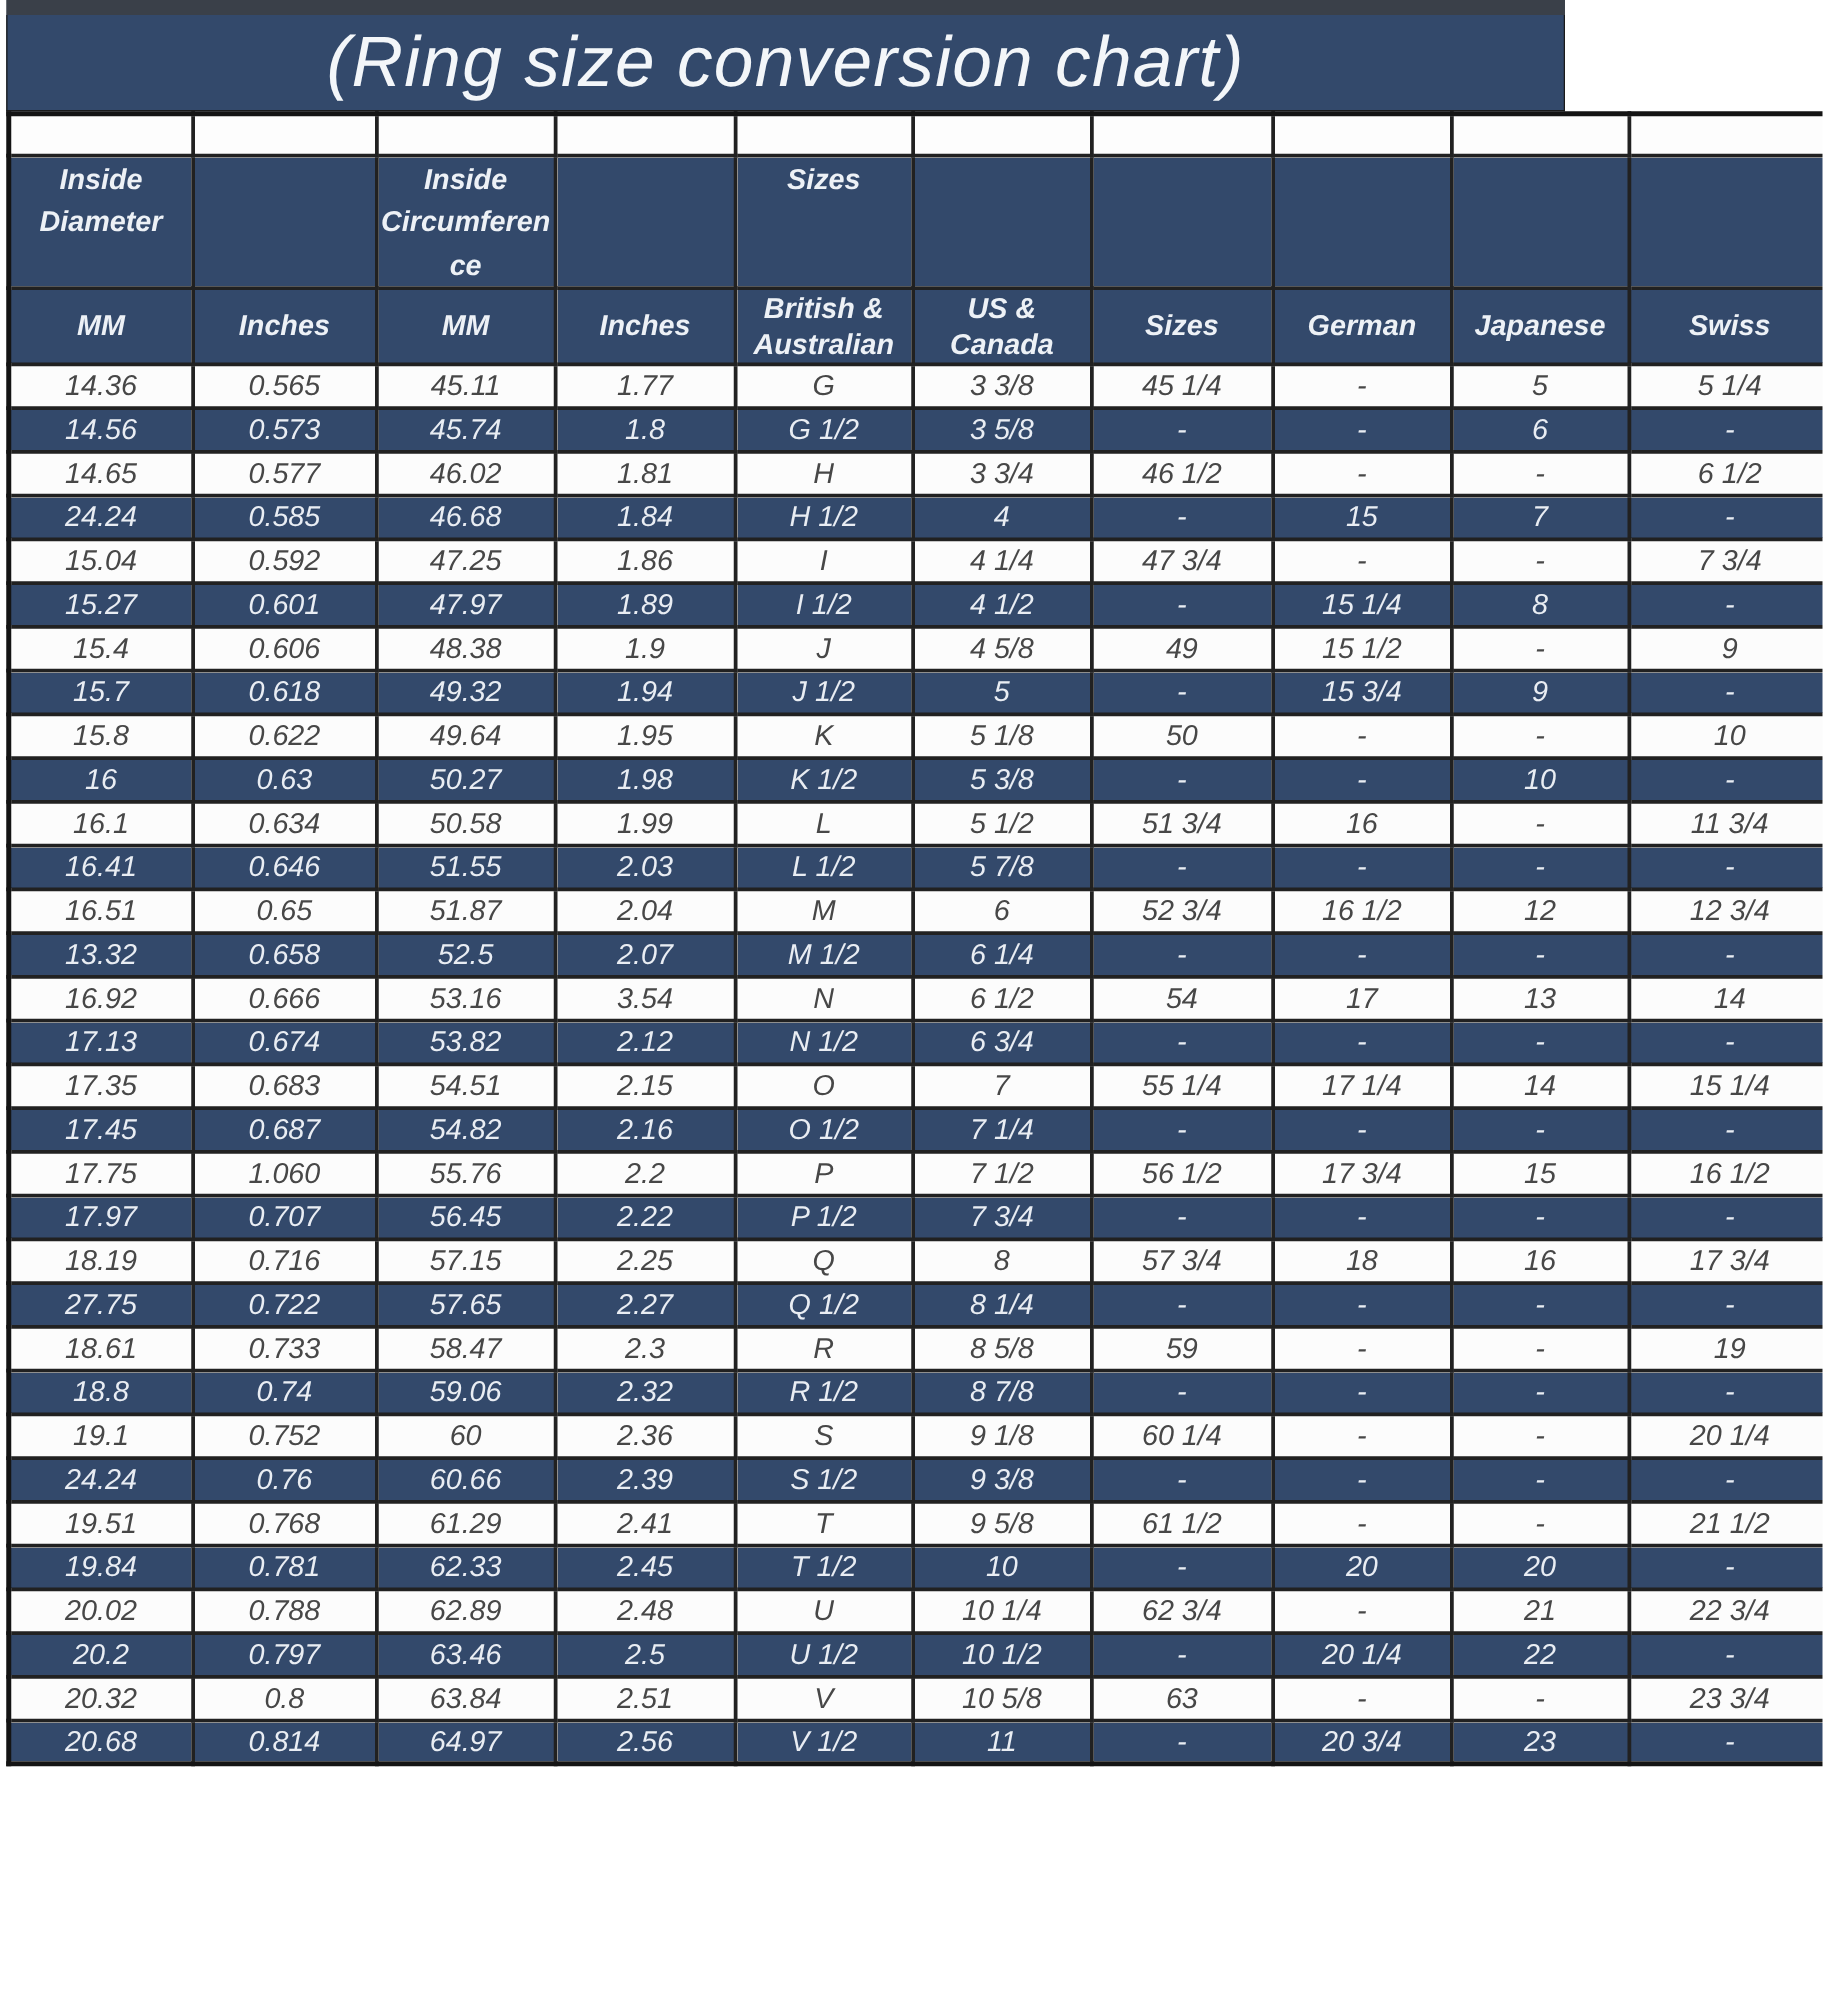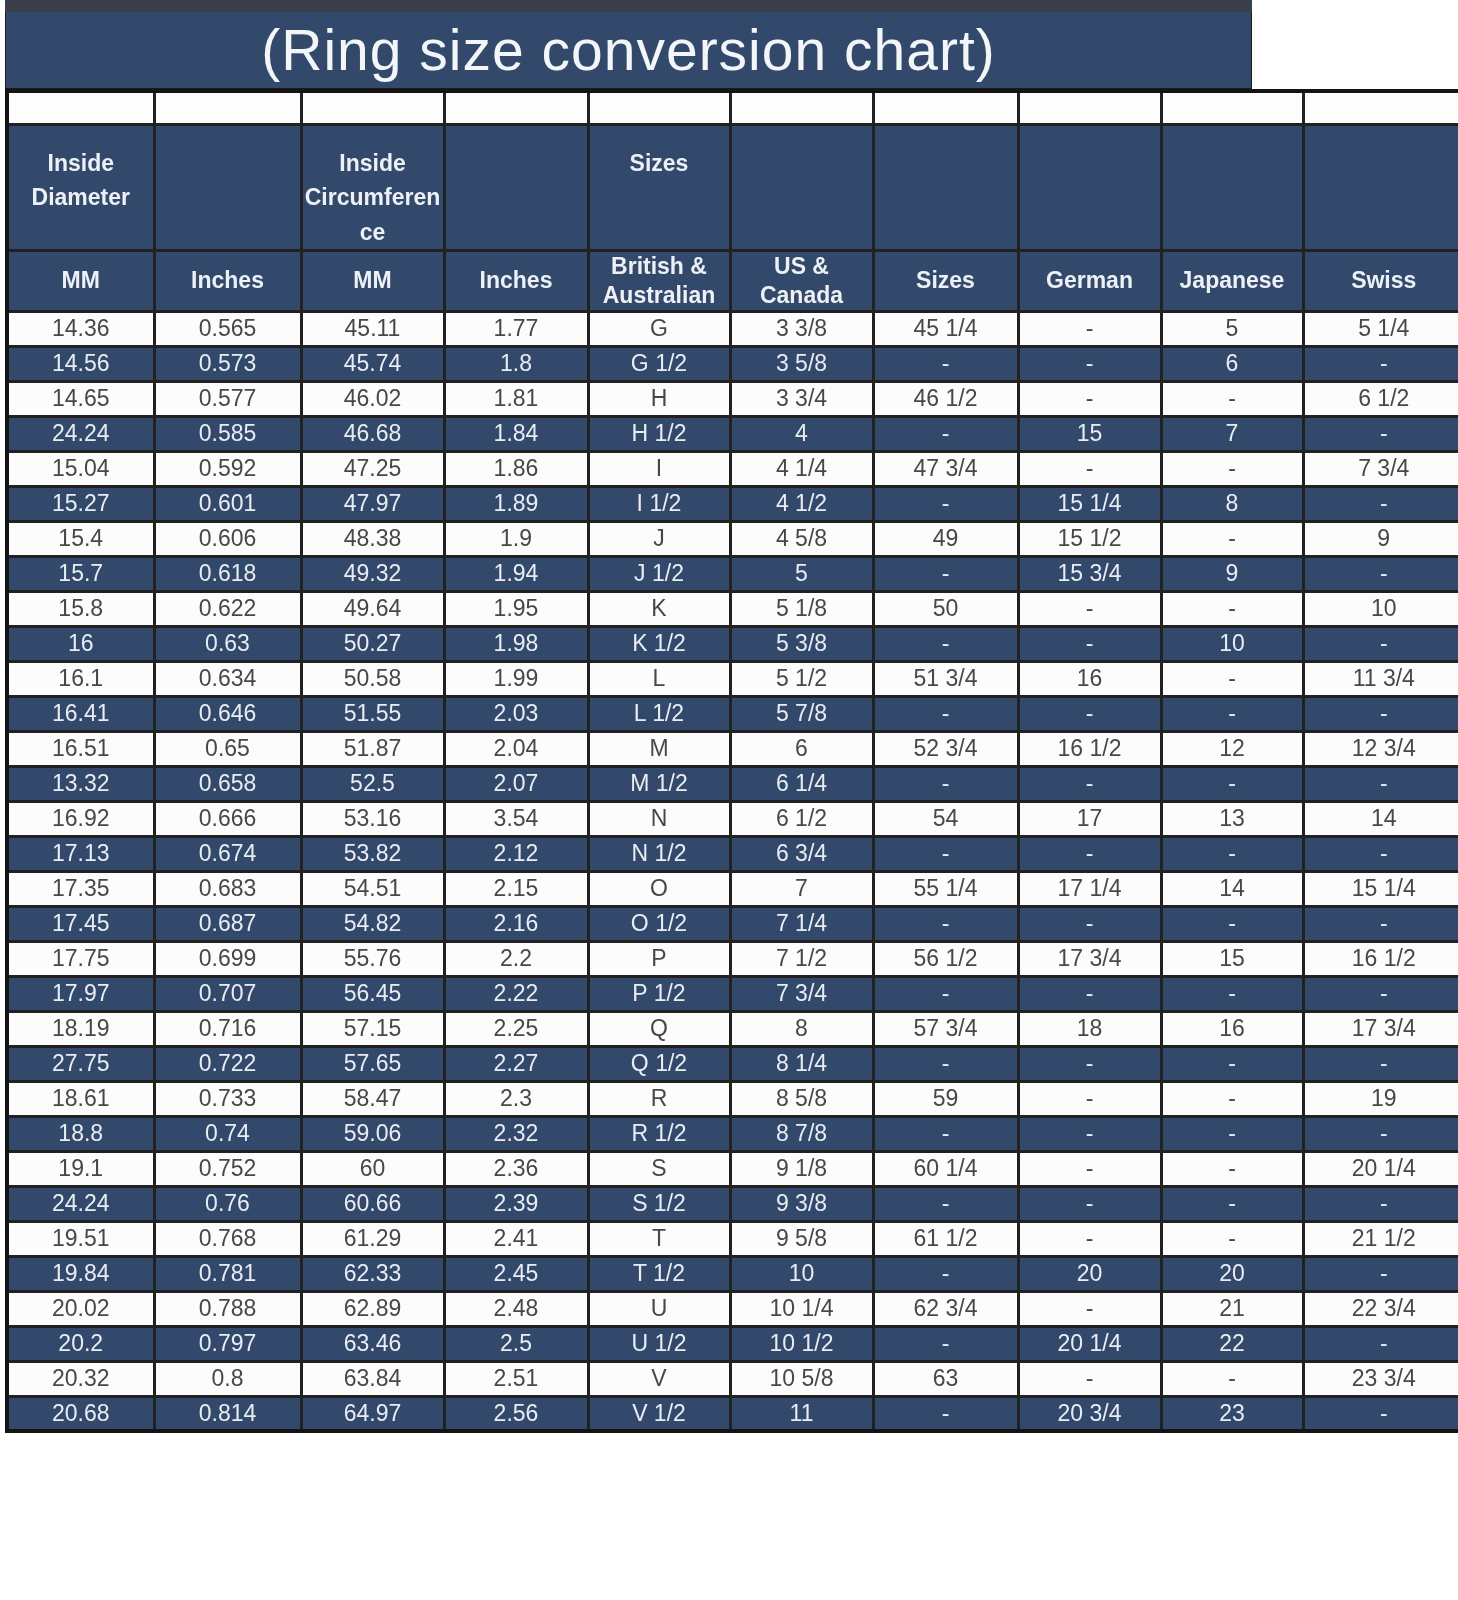--- a/index.html
+++ b/index.html
@@ -6,20 +6,21 @@
     margin: 0;
     padding: 0;
     background: #ffffff;
     font-family: "Liberation Sans", sans-serif;
   }
   .page {
     width: 1258px;
     box-sizing: border-box;
     padding: 0 6px 12px 5px;
     background: #ffffff;
+    font-style: italic;
   }
   .top-strip {
     height: 12px;
     background: #3a4049;
   }
   .title-band {
     height: 76px;
     background: #33496B;
     border: 1px solid #1a1a1a;
     border-top: none;
@@ -49,21 +50,21 @@
   tr.spacer-row td {
     height: 33px;
     background: #fdfdfd;
   }
   tr.group-row th {
     background: #33496B;
     color: #EDF1F6;
     font-size: 23px;
     font-weight: bold;
     vertical-align: top;
-    padding-top: 20px;
+    padding-top: 0;
     height: 80px;
     line-height: 1.5;
     word-break: break-word;
     overflow-wrap: anywhere;
   }
   tr.colhead-row th {
     background: #33496B;
     color: #EDF1F6;
     font-size: 23px;
     font-weight: bold;
@@ -356,21 +357,21 @@
           <td>2.16</td>
           <td>O 1/2</td>
           <td>7 1/4</td>
           <td>-</td>
           <td>-</td>
           <td>-</td>
           <td>-</td>
         </tr>
         <tr class="data-row light">
           <td>17.75</td>
-          <td>0.699</td>
+          <td>1.060</td>
           <td>55.76</td>
           <td>2.2</td>
           <td>P</td>
           <td>7 1/2</td>
           <td>56 1/2</td>
           <td>17 3/4</td>
           <td>15</td>
           <td>16 1/2</td>
         </tr>
         <tr class="data-row dark">

